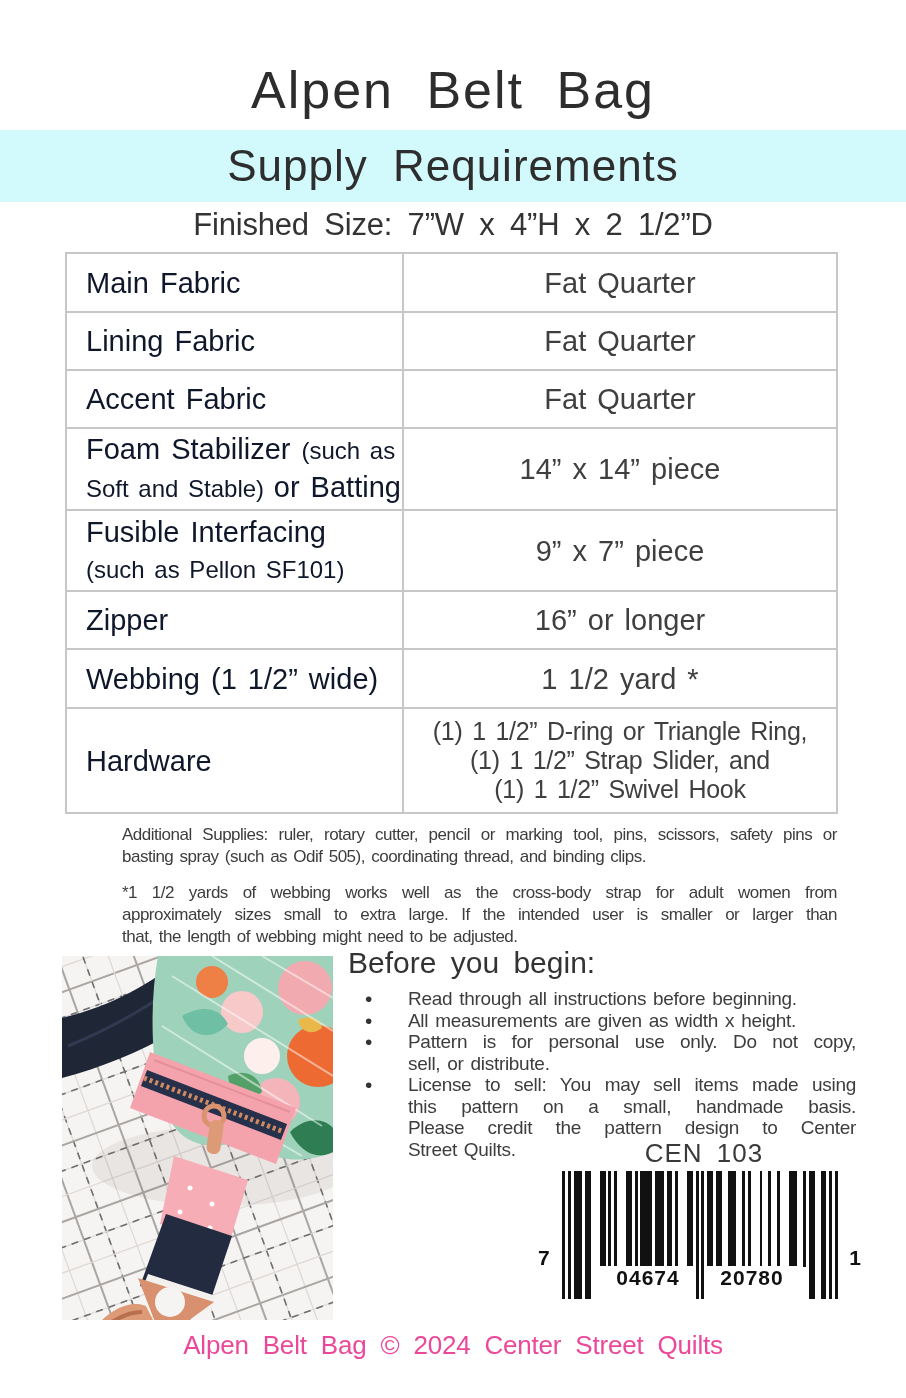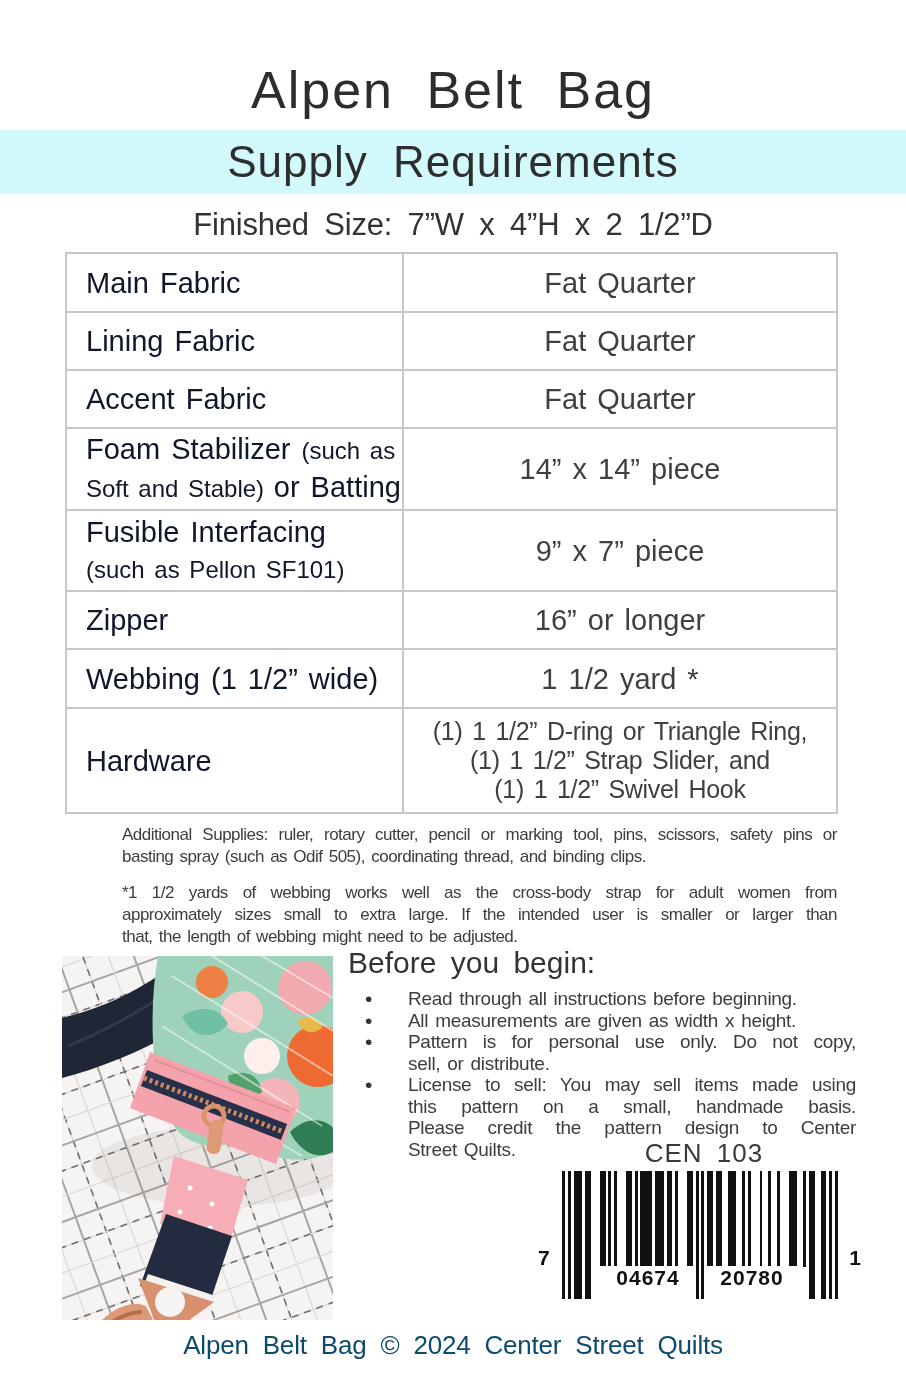--- a/index.html
+++ b/index.html
@@ -2,21 +2,21 @@
 <html><head>
 <meta charset="utf-8">
 <style>
   html,body{margin:0;padding:0;background:#ffffff;}
   .page{position:relative;width:906px;height:1398px;background:#ffffff;overflow:hidden;
         font-family:"Liberation Sans",sans-serif;color:#3a3a3a;word-spacing:3px;}
 
   
   .title{position:absolute;top:60px;left:0;width:100%;text-align:center;
          font-size:52px;font-weight:400;color:#2d2d2d;letter-spacing:2px;word-spacing:16px;}
-  .banner{position:absolute;top:130px;left:0;width:100%;height:64px;background:#d2fafc;
+  .banner{position:absolute;top:130px;left:0;width:100%;height:72px;background:#d2fafc;
           display:flex;align-items:center;justify-content:center;
           font-size:44px;color:#2e2e2e;letter-spacing:1px;word-spacing:12px;}
   .finished{position:absolute;top:207px;left:0;width:100%;text-align:center;
             font-size:31px;color:#333;letter-spacing:-0.2px;word-spacing:7px;}
 
   
   table.supply{position:absolute;left:65px;top:252px;width:771px;border-collapse:collapse;table-layout:fixed;}
   table.supply td{border:2px solid #c7c7c7;vertical-align:middle;}
   table.supply td.item{padding-left:19px;font-size:29px;line-height:36px;color:#0f172a;margin-top:30px;}
   table.supply td.item .sm{font-size:24px;}
@@ -61,21 +61,21 @@
   .bars{position:absolute;left:24px;top:33px;}
   .bcd{position:absolute;font-weight:bold;font-size:21px;color:#111;letter-spacing:1px;
        font-family:"Liberation Sans",sans-serif;}
   .bcd.sys{left:0;top:108px;}
   .bcd.chk{right:0;top:108px;}
   .bcd.grpL{left:62px;width:96px;top:128px;text-align:center;background:#fff;}
   .bcd.grpR{left:166px;width:96px;top:128px;text-align:center;background:#fff;}
 
   
   .footer{position:absolute;top:1330px;left:0;width:100%;text-align:center;
-          font-size:26px;color:#0c4a6e;letter-spacing:-0.2px;word-spacing:7px;}
+          font-size:26px;color:#ec4899;letter-spacing:-0.2px;word-spacing:7px;}
 </style>
 </head>
 <body>
 
 <div class="page">
 
   <div class="title">Alpen Belt Bag</div>
 
   <div class="banner" style="background: rgb(210, 250, 252);">
     <span>Supply Requirements</span>

